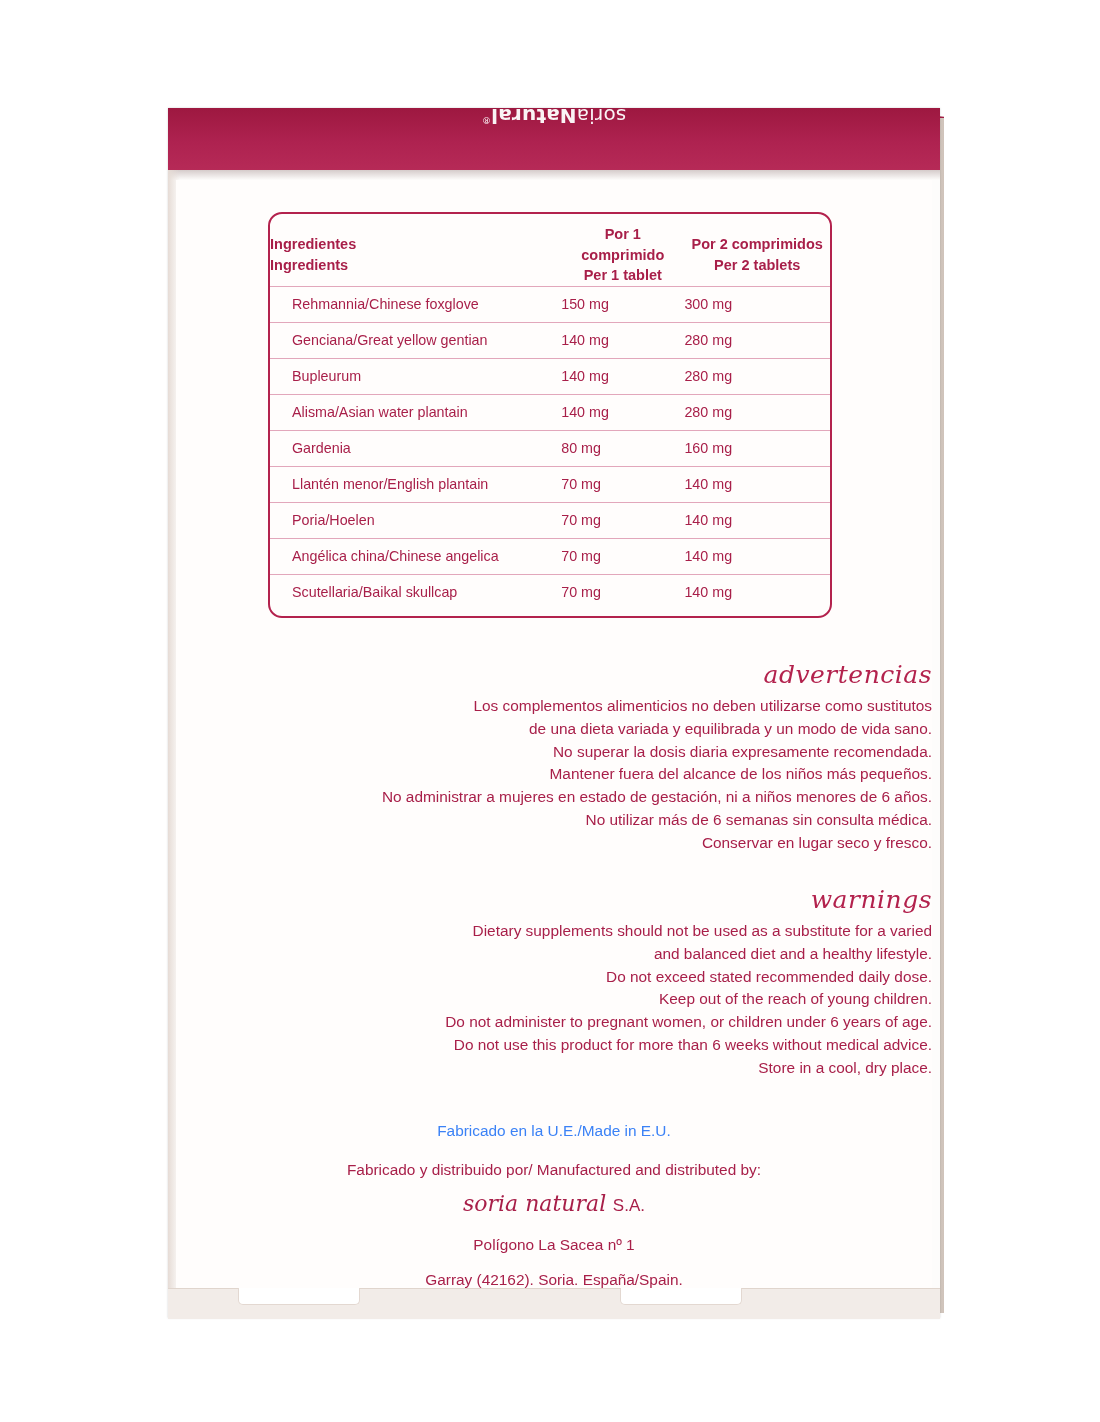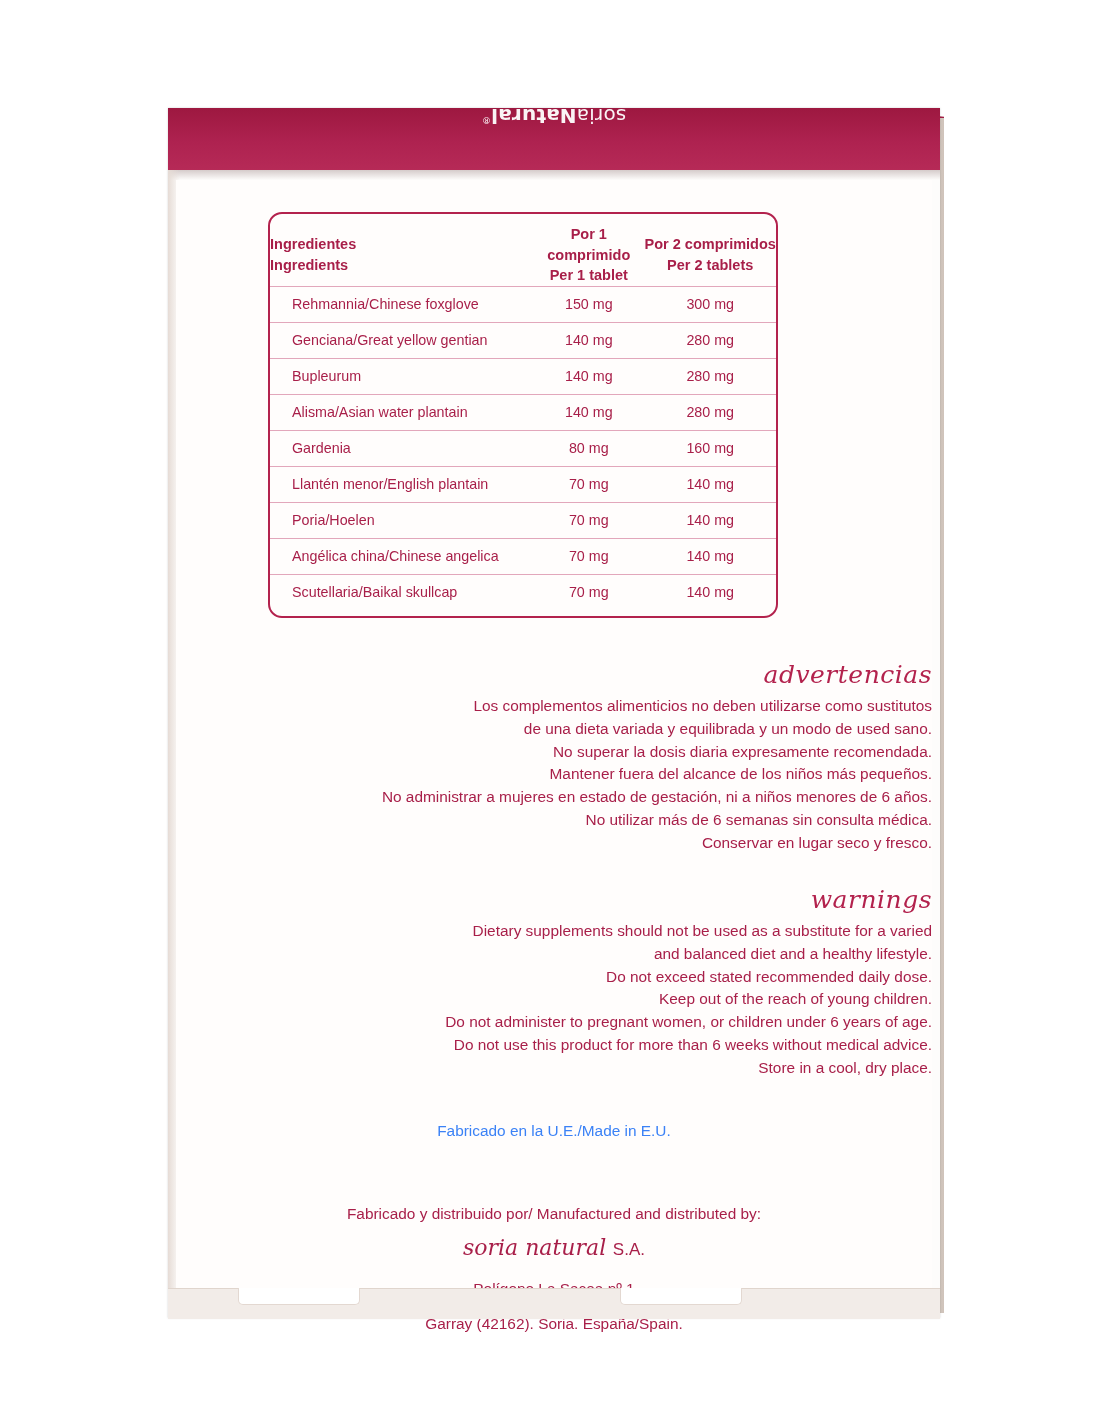--- a/index.html
+++ b/index.html
@@ -128,21 +128,21 @@
     border-radius: 0 0 5px 5px;
   }
   .notch.n1 { left: 238px; }
   .notch.n2 { left: 620px; }
 
   
   .table-wrap {
     position: absolute;
     left: 268px;
     top: 212px;
-    width: 510px;
+    width: 564px;
     border: 2px solid #b3224d;
     border-radius: 14px;
     padding: 10px 0 6px 0;
     box-sizing: border-box;
     color: #a81f49;
   }
   .tbl {
     width: 100%;
     border-collapse: collapse;
     font-size: 14.5px;
@@ -166,21 +166,21 @@
   .tbl tbody tr {
     border-top: 1px solid #e2a7bb;
     padding-left: 32px;
   }
   .tbl tbody td {
     height: 35px;
     font-size: 14.3px;
     line-height: 1.2;
   }
   td.name { padding-left: 22px; white-space: nowrap; }
-  td.v1, td.v2 { text-align: center; }
+  td.v1, td.v2 { }
   .col-name { width: 52%; }
   .col-v1 { width: 22%; }
   .col-v2 { width: 26%; }
 
   
   .warn-block {
     position: absolute;
     left: 176px;
     width: 756px;
     text-align: right;
@@ -210,21 +210,21 @@
     width: 756px;
     top: 1122px;
     text-align: center;
     font-size: 15.4px;
     color: #3b82f6;
   }
   .manufactured {
     position: absolute;
     left: 176px;
     width: 756px;
-    top: 1202px;
+    top: 1158px;
     text-align: center;
     font-size: 15.4px;
     color: #a81f49;
     line-height: 1.5;
   }
   .company {
     font-size: 21px;
     color: #a81f49;
     margin-top: 6px;
     font-family: "DejaVu Serif", serif;
@@ -334,21 +334,21 @@
           <td class="v1">70 mg</td>
           <td class="v2">140 mg</td>
         </tr>
       </tbody>
     </table>
   </div>
 
   <div class="warn-block" id="advertencias">
     <div class="warn-title">advertencias</div>
     <div class="warn-line">Los complementos alimenticios no deben utilizarse como sustitutos</div>
-    <div class="warn-line">de una dieta variada y equilibrada y un modo de used sano.</div>
+    <div class="warn-line">de una dieta variada y equilibrada y un modo de vida sano.</div>
     <div class="warn-line">No superar la dosis diaria expresamente recomendada.</div>
     <div class="warn-line">Mantener fuera del alcance de los niños más pequeños.</div>
     <div class="warn-line">No administrar a mujeres en estado de gestación, ni a niños menores de 6 años.</div>
     <div class="warn-line">No utilizar más de 6 semanas sin consulta médica.</div>
     <div class="warn-line">Conservar en lugar seco y fresco.</div>
   </div>
 
   <div class="warn-block" id="warnings">
     <div class="warn-title">warnings</div>
     <div class="warn-line">Dietary supplements should not be used as a substitute for a varied</div>

